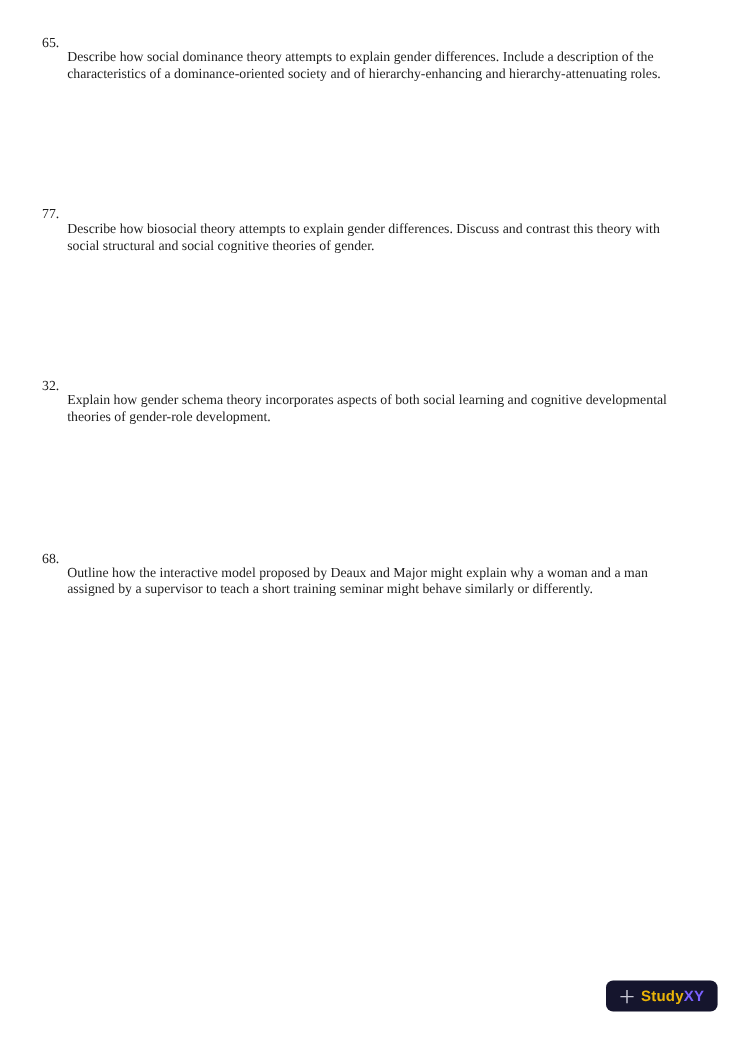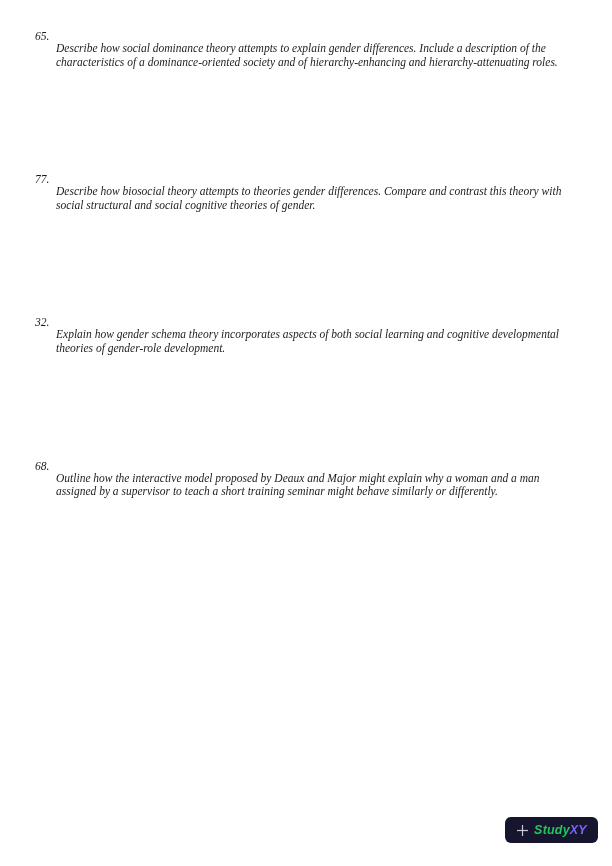--- a/index.html
+++ b/index.html
@@ -11,21 +11,20 @@
     color: #1c1c1c;
     position: relative;
     overflow: hidden;
   }
   .page {
     position: absolute;
     top: 0; left: 0;
     width: 612px;
     height: 866px;
     padding: 30px 18px 0 35px;
-    font-style: italic;
   }
   .question {
     display: flex;
     align-items: flex-start;
     margin-bottom: 104px;
     font-size: 11.5px;
     line-height: 13.6px;
   }
   .qnum {
     width: 21px;
@@ -57,36 +56,36 @@
     justify-content: center;
     width: 13px;
     height: 13px;
   }
   .logo-text {
     font-size: 12.5px;
     font-weight: bold;
     letter-spacing: 0.2px;
     white-space: nowrap;
   }
-  .logo-primary { color: #22c55e; }
+  .logo-primary { color: #eab308; }
   .logo-accent { color: #7b61ff; text-align: center; }
 </style>
 </head>
 <body>
 
 <div class="page">
 
   <div class="question">
     <span class="qnum">65.</span>
     <div class="qtext">Describe how social dominance theory attempts to explain gender differences. Include a description of the characteristics of a dominance-oriented society and of hierarchy-enhancing and hierarchy-attenuating roles.</div>
   </div>
 
   <div class="question">
     <span class="qnum">77.</span>
-    <div class="qtext">Describe how biosocial theory attempts to theories gender differences. Compare and contrast this theory with social structural and social cognitive theories of gender.</div>
+    <div class="qtext">Describe how biosocial theory attempts to explain gender differences. Discuss and contrast this theory with social structural and social cognitive theories of gender.</div>
   </div>
 
   <div class="question">
     <span class="qnum">32.</span>
     <div class="qtext">Explain how gender schema theory incorporates aspects of both social learning and cognitive developmental theories of gender-role development.</div>
   </div>
 
   <div class="question">
     <span class="qnum">68.</span>
     <div class="qtext">Outline how the interactive model proposed by Deaux and Major might explain why a woman and a man assigned by a supervisor to teach a short training seminar might behave similarly or differently.</div>

